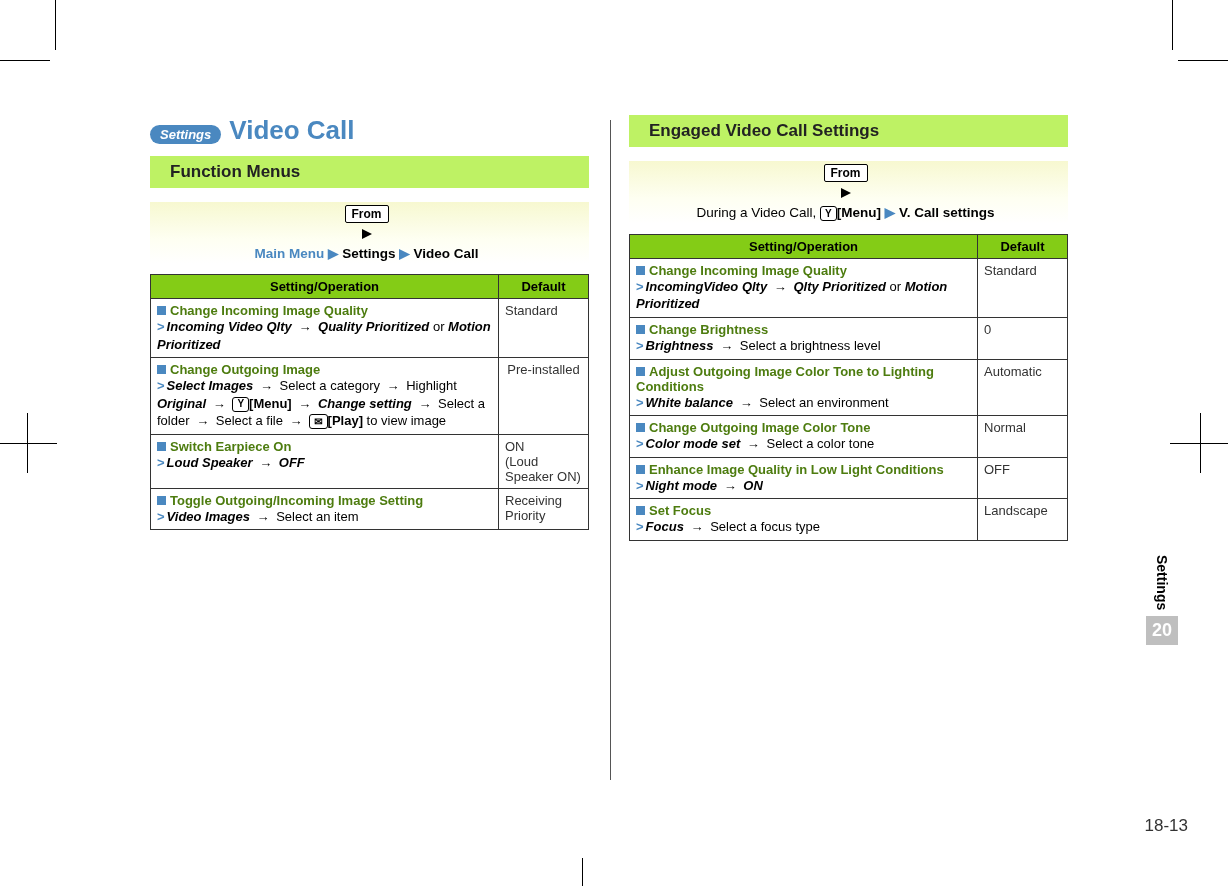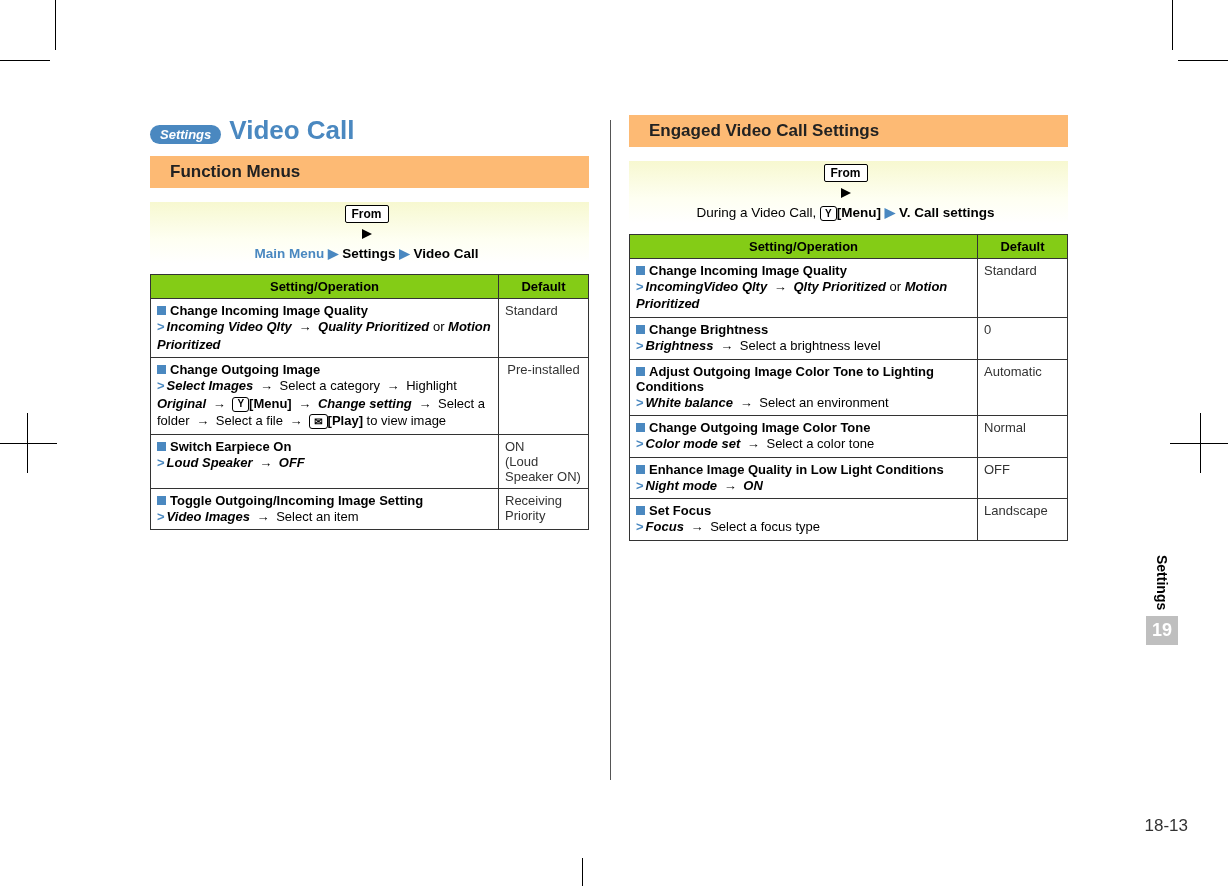--- a/index.html
+++ b/index.html
@@ -42,21 +42,21 @@
     font-style: italic;
   }
   .title-text {
     color: #4a88c0;
     font-weight: bold;
     font-size: 26px;
   }
   .section-header {
     display: flex;
     align-items: center;
-    background: #fdba74;
+    background: #bef264;
     margin-bottom: 14px;
   }
   .section-header .bar {
     width: 10px;
     background: #8cbf63;
   }
   .section-header .txt {
     padding: 6px 10px;
     font-weight: bold;
     font-size: 17px;
@@ -109,21 +109,21 @@
     text-align: left;
   }
   table.settings th {
     background: #84cc16;
     font-weight: bold;
     text-align: center;
   }
   table.settings th.default-col { width: 90px; }
   .row-title {
     font-weight: bold;
-    color: #000000;
+    color: #4d7c0f;
   }
   .sq {
     display: inline-block;
     width: 9px;
     height: 9px;
     background: #4a88c0;
     margin-right: 4px;
     vertical-align: baseline;
   }
   .gt {
@@ -350,20 +350,20 @@
                 <div class="op"><span class="gt">&gt;</span><span class="i">Focus</span> <span class="arrow">→</span> Select a focus type</div>
               </td>
               <td class="default-cell" style="white-space: pre-line;">Landscape</td>
             </tr>
           </tbody>
       </table>
 
       <div class="side-tab">
         <div class="vwrap">
           <div class="vert">Settings</div>
-          <div class="num">19</div>
+          <div class="num">20</div>
         </div>
       </div>
     </div>
   </div>
 </div>
 
 <div class="page-num">18-13</div>
 
 </body></html>

